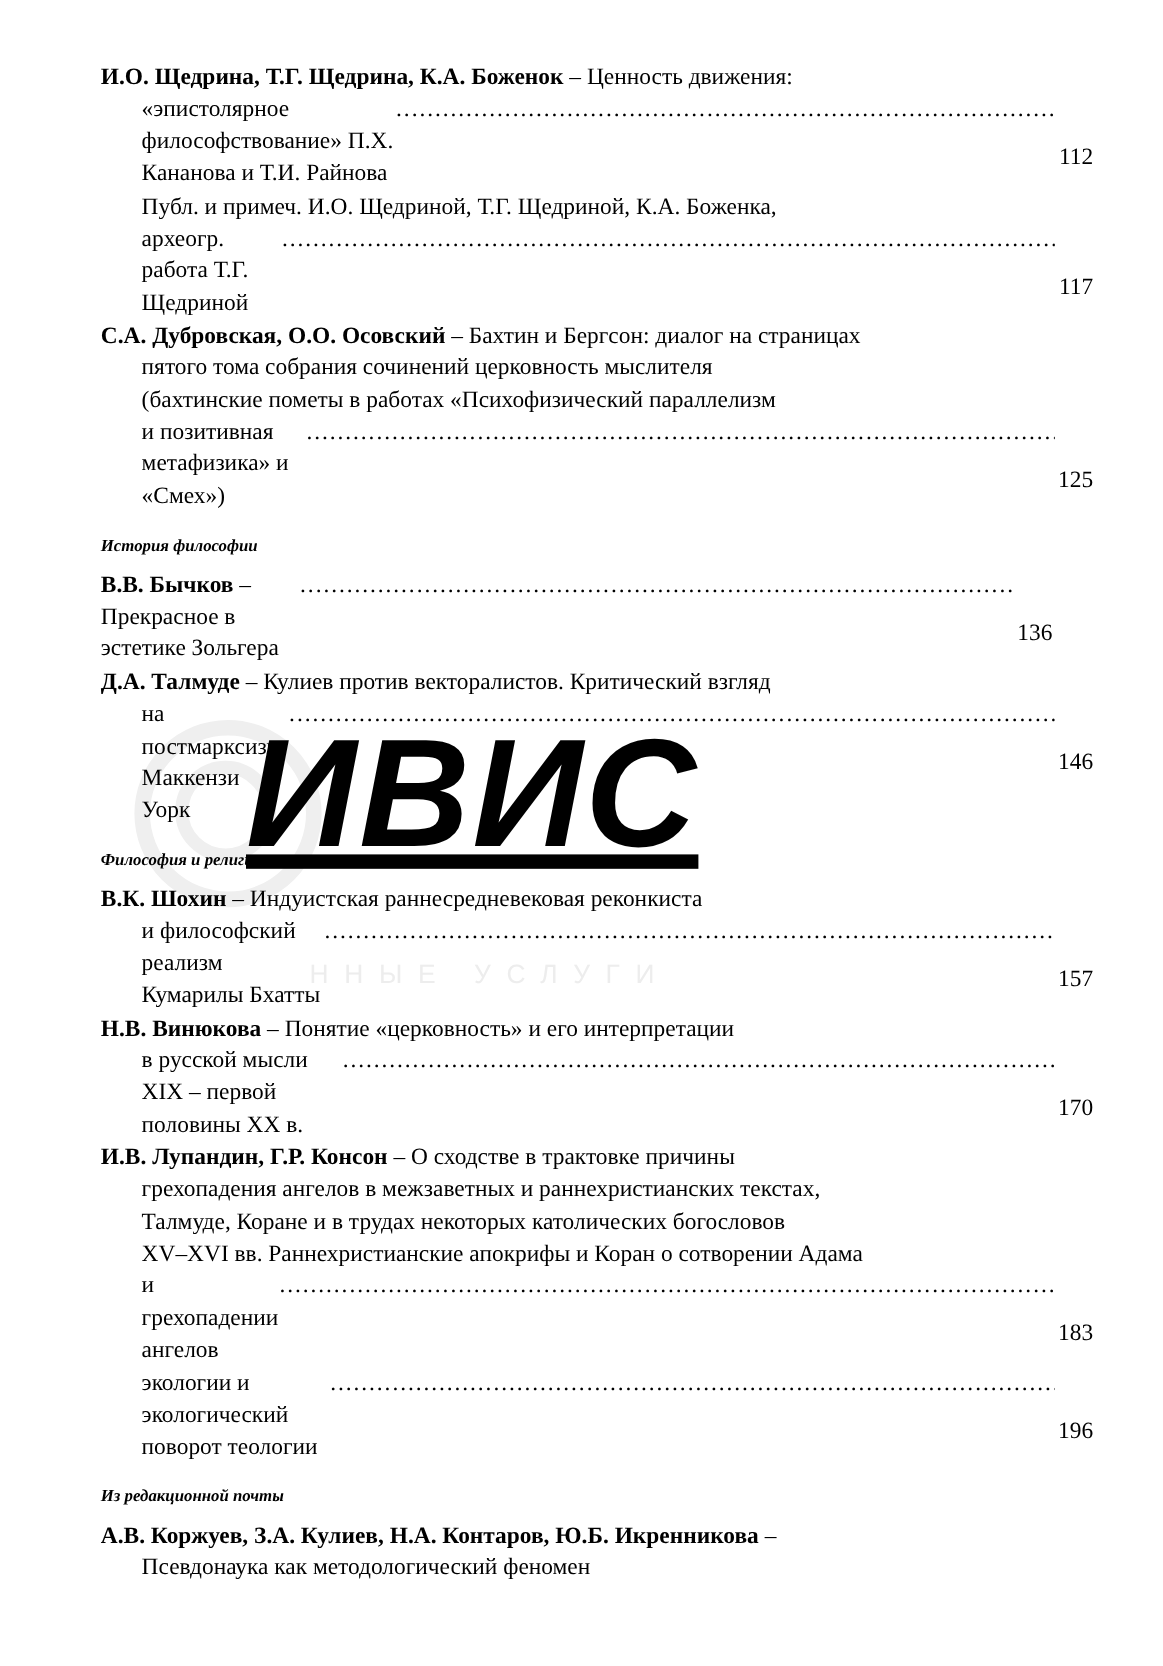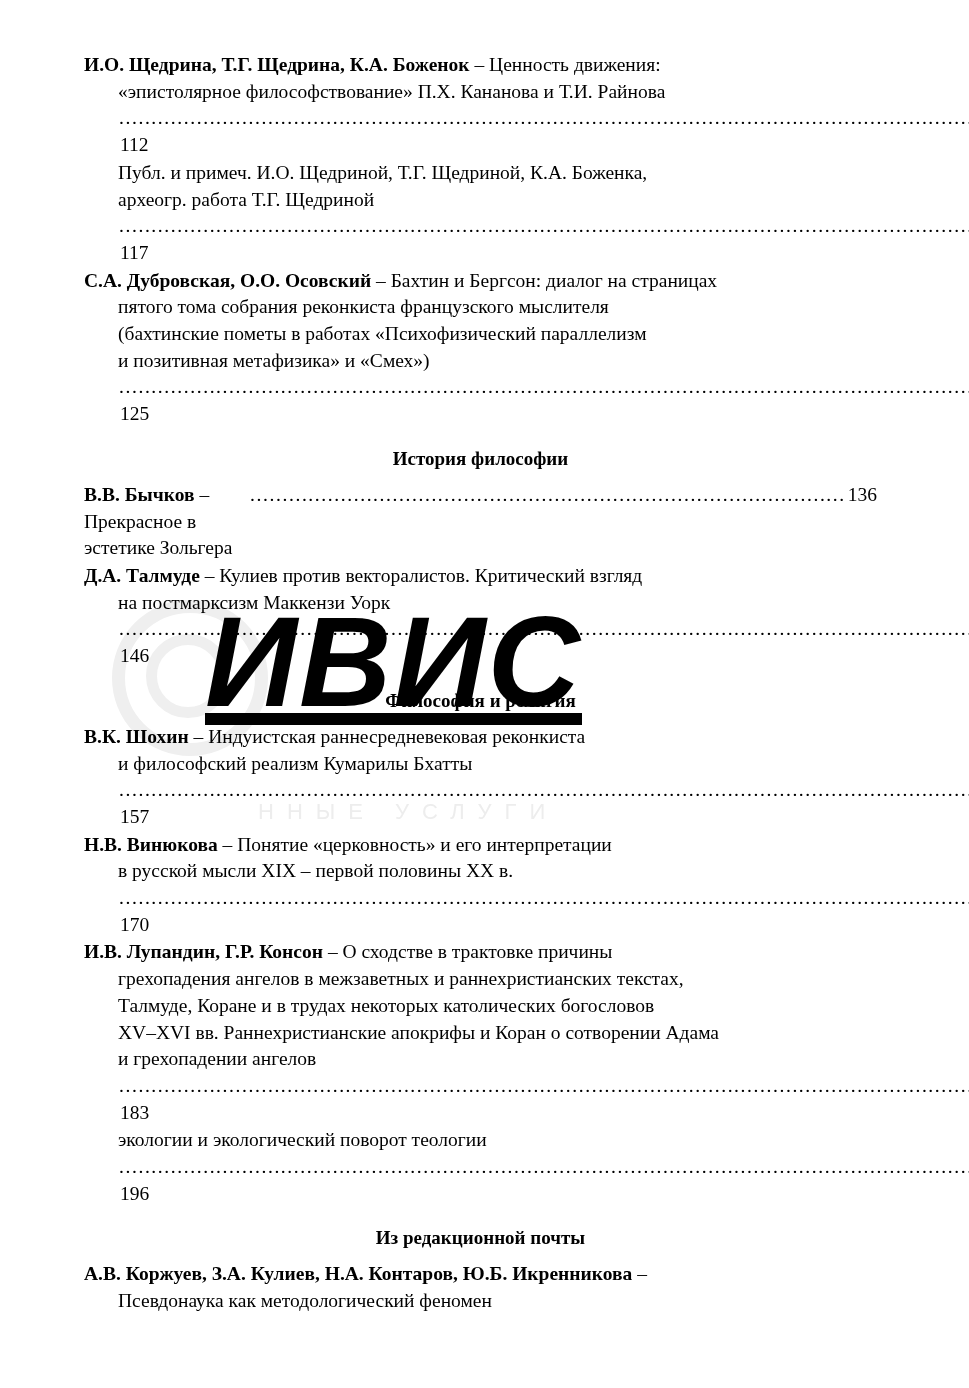--- a/index.html
+++ b/index.html
@@ -76,24 +76,25 @@
     padding: 52px 92px 0 84px;
     box-sizing: border-box;
   }
 
   .toc {
     font-size: 19.5px;
     line-height: 1.37;
   }
 
   .section-head {
-    text-align: center;
+    text-align: left;
     font-weight: bold;
-    font-size: 19px;
+    font-size: 14px;
     margin: 18px 0 10px 0;
+    font-style: italic;
   }
 
   .entry {
     margin-bottom: 1px;
     position: relative;
   }
 
   .author {
     font-weight: bold;
   }
@@ -114,25 +115,25 @@
     min-width: 6px;
     overflow: hidden;
     white-space: nowrap;
     letter-spacing: 1.6px;
     font-size: 19.5px;
     margin: 0 1px 0 1px;
   }
   .line .pg {
     white-space: pre;
     padding-left: 2px;
+    margin-top: 40px;
   }
 
   .indent {
     padding-left: 34px;
-    flex-direction: column;
   }
 
 </style>
 </head>
 <body>
 
 <div id="watermark">
   <div class="wm-ring"></div>
   <div class="wm-ring2"></div>
   <div class="wm-text">ИВИС</div>
@@ -159,21 +160,21 @@
           <span class="txt"><span class="title">археогр. работа Т.Г. Щедриной</span></span>
           <span class="dots">............................................................................................................................................................................................................................</span>
           <span class="pg">117</span>
         </div>
       </div>
       <div class="entry">
         <div class="line">
           <span class="txt"><span class="author">С.А. Дубровская, О.О. Осовский</span><span class="title"> – Бахтин и Бергсон: диалог на страницах</span></span>
         </div>
         <div class="line indent">
-          <span class="txt"><span class="title">пятого тома собрания реконкиста французского мыслителя</span></span>
+          <span class="txt"><span class="title">пятого тома собрания сочинений церковность мыслителя</span></span>
         </div>
         <div class="line indent">
           <span class="txt"><span class="title">(бахтинские пометы в работах «Психофизический параллелизм</span></span>
         </div>
         <div class="line indent">
           <span class="txt"><span class="title">и позитивная метафизика» и «Смех»)</span></span>
           <span class="dots">............................................................................................................................................................................................................................</span>
           <span class="pg">125</span>
         </div>
       </div>

